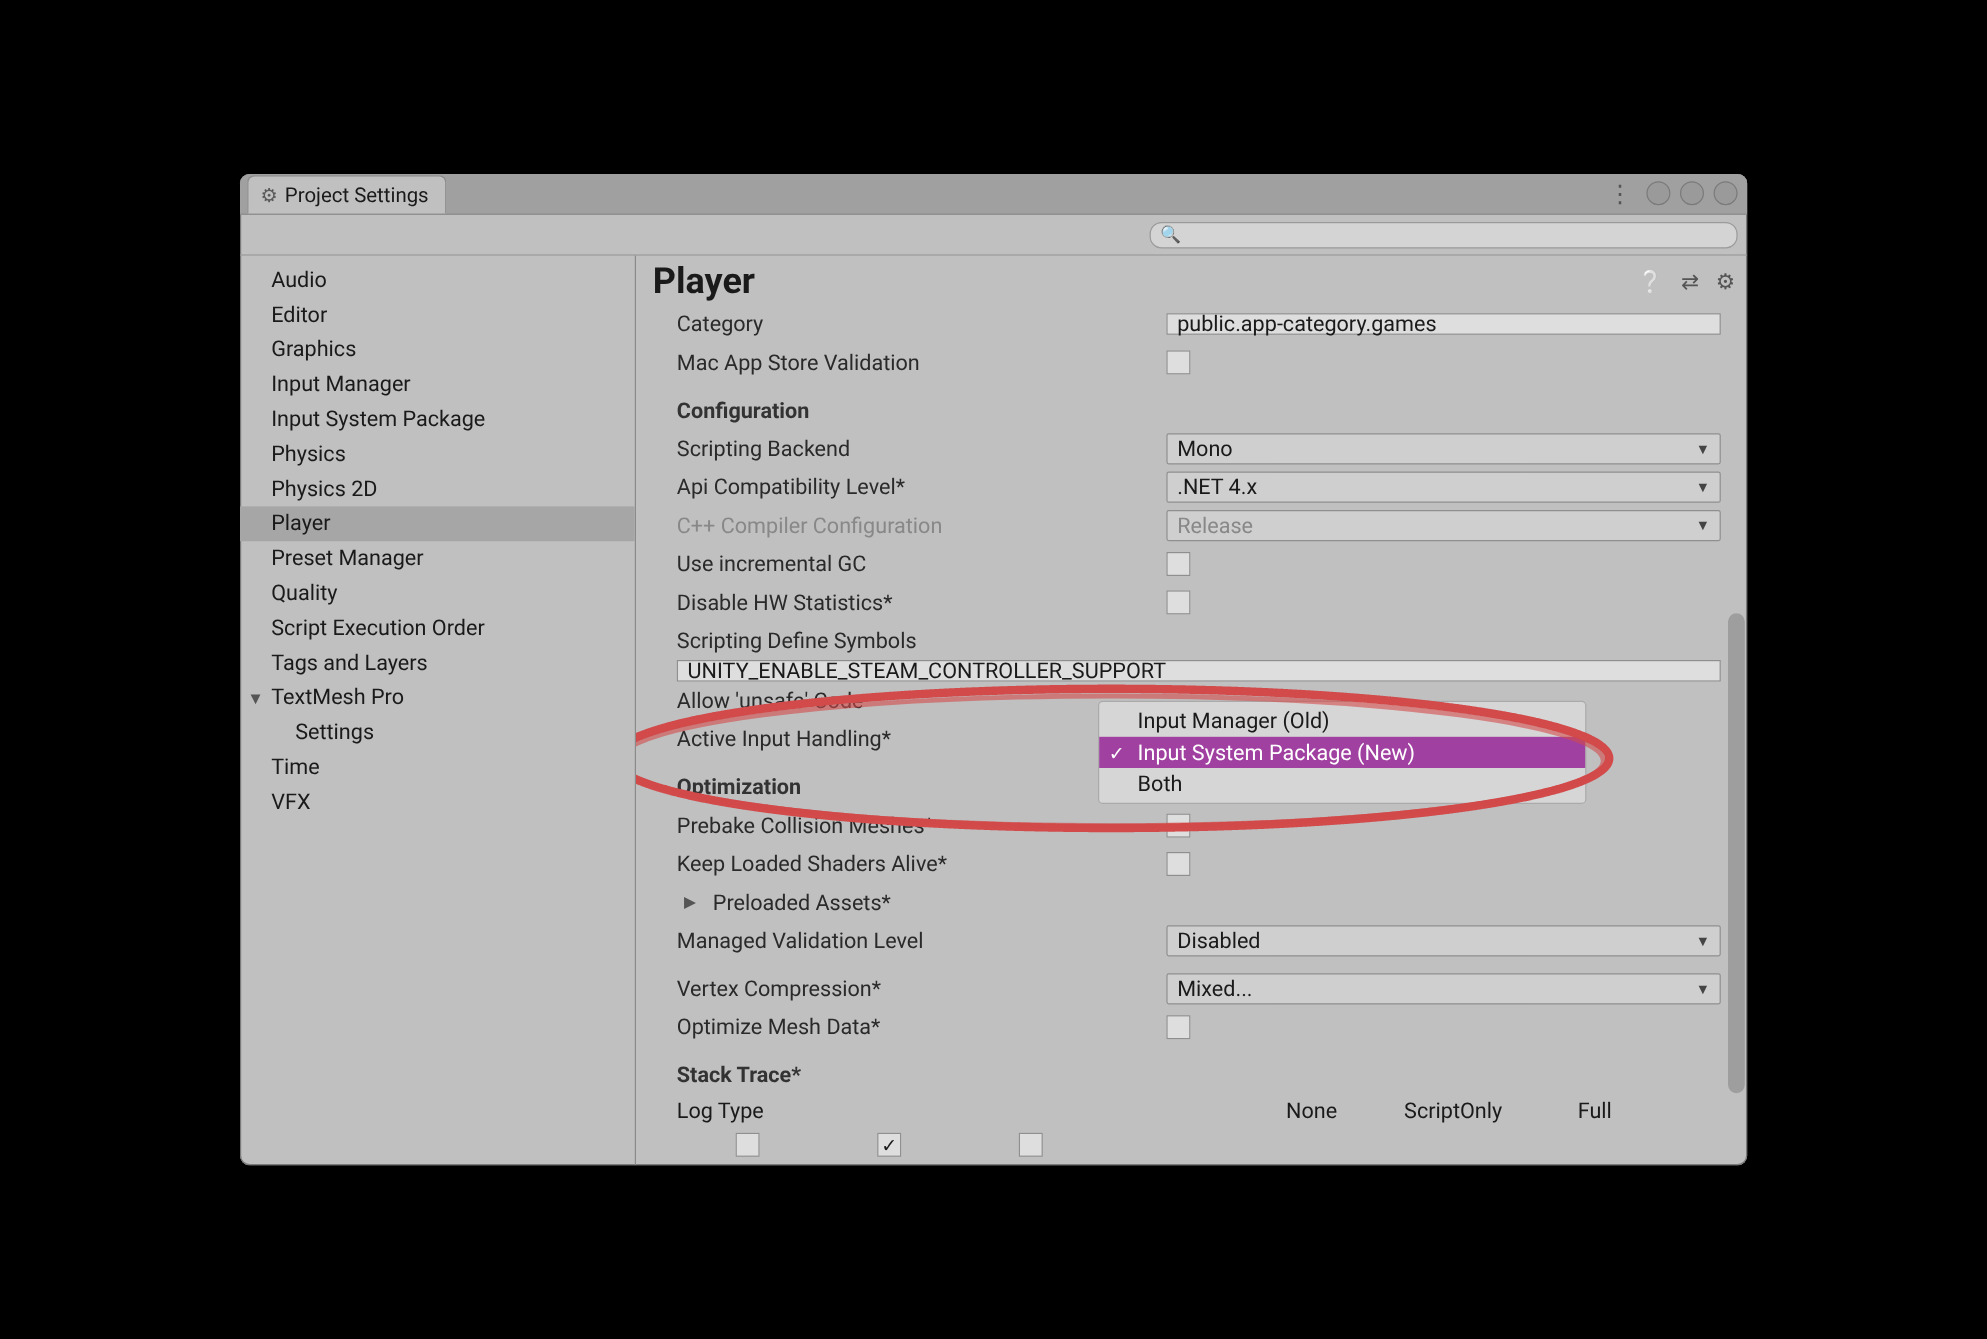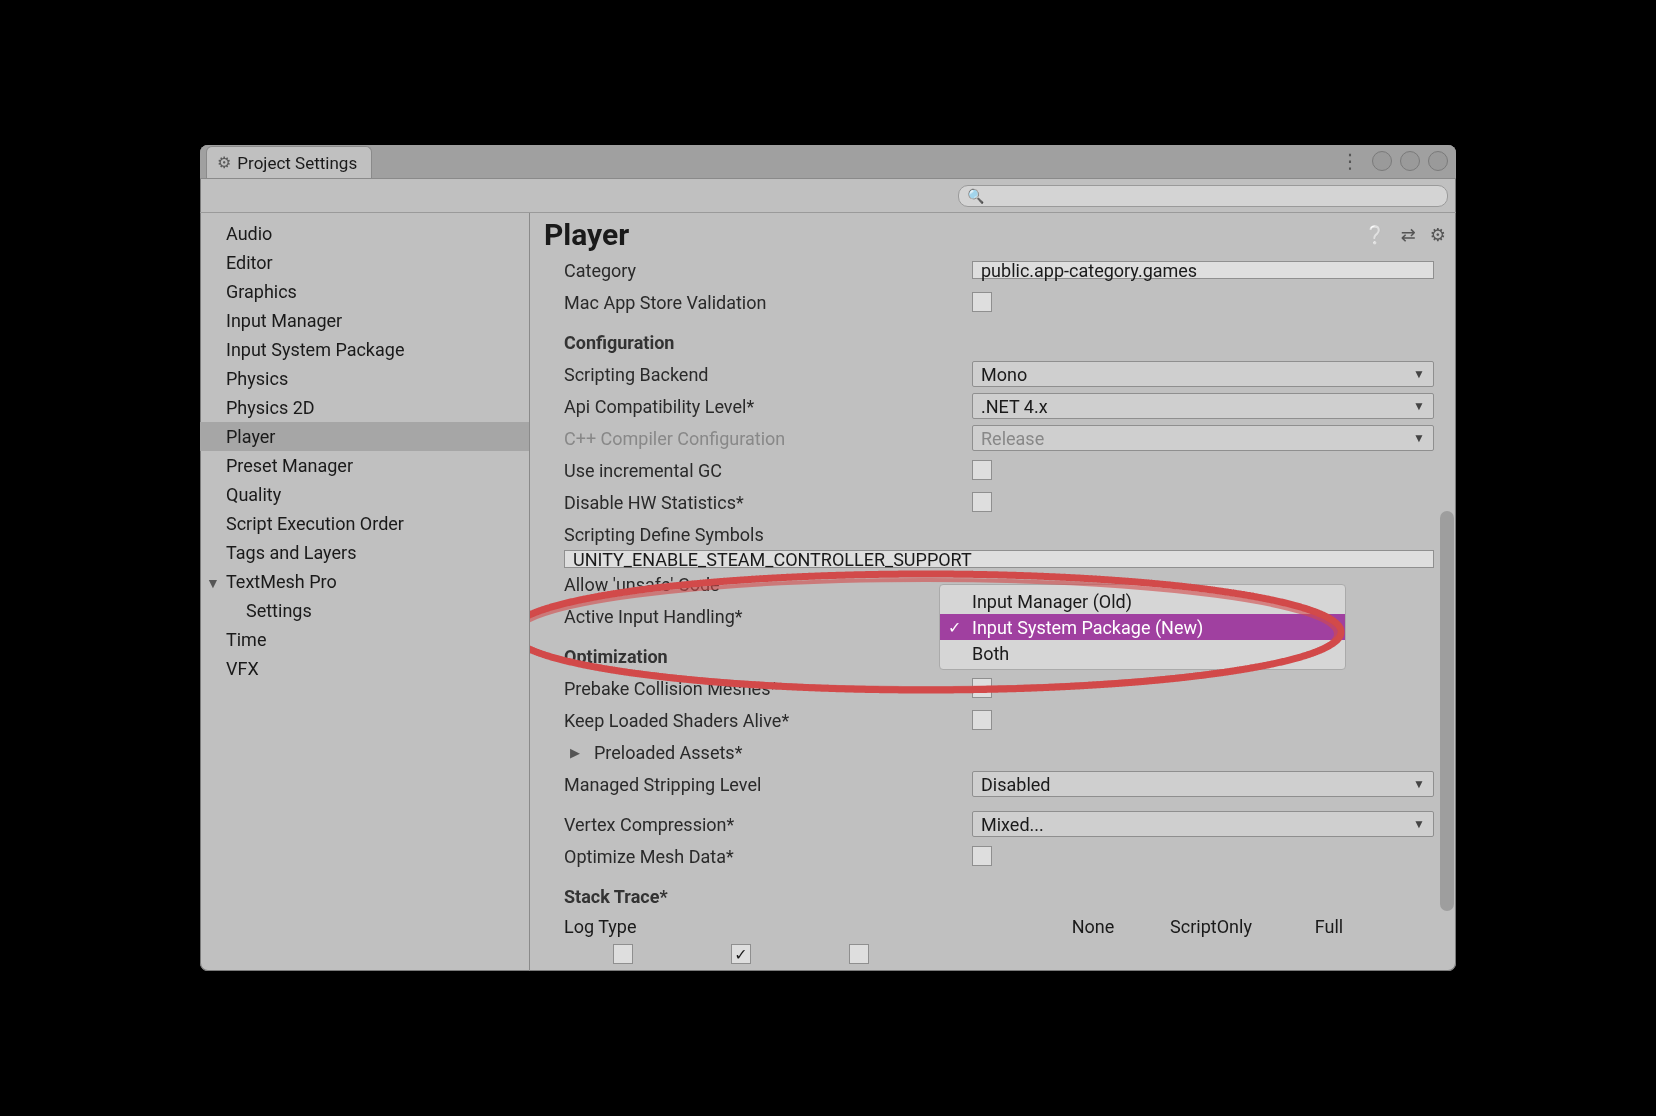--- a/index.html
+++ b/index.html
@@ -198,21 +198,21 @@
     min-height:28px;
     padding-right:22px;
   }
   .stack-hdr .col1 { flex:0 0 470px; }
   .stack-hdr .col { flex:0 0 118px; text-align:center; font-size:18px; }
   .stack-row .col { flex:0 0 118px; display:flex; justify-content:center; }
   
   .popup {
     position:absolute;
     top:330px;
-    left:409px;
+    left:385px;
     width:407px;
     background:#d6d6d6;
     border:1px solid #aaa;
     border-radius:4px;
     box-shadow:none;
     padding:3px 0;
     z-index:10;
   }
   .popup-item {
     height:26px;
@@ -381,21 +381,21 @@
         </div>
         <div class="row">
           <span class="lab">Keep Loaded Shaders Alive*</span>
           <span class="checkbox"></span>
         </div>
         <div class="row preloaded-row">
           <span class="tri">▶</span>
           <span class="lab" style="flex:0 0 388px">Preloaded Assets*</span>
         </div>
         <div class="row">
-          <span class="lab">Managed Stripping Level</span>
+          <span class="lab">Managed Validation Level</span>
           <div class="dropdown">
             <span>Disabled</span>
             <span class="caret">▼</span>
           </div>
         </div>
         <div class="section-gap"></div>
         <div class="row">
           <span class="lab">Vertex Compression*</span>
           <div class="dropdown">
             <span>Mixed...</span>

